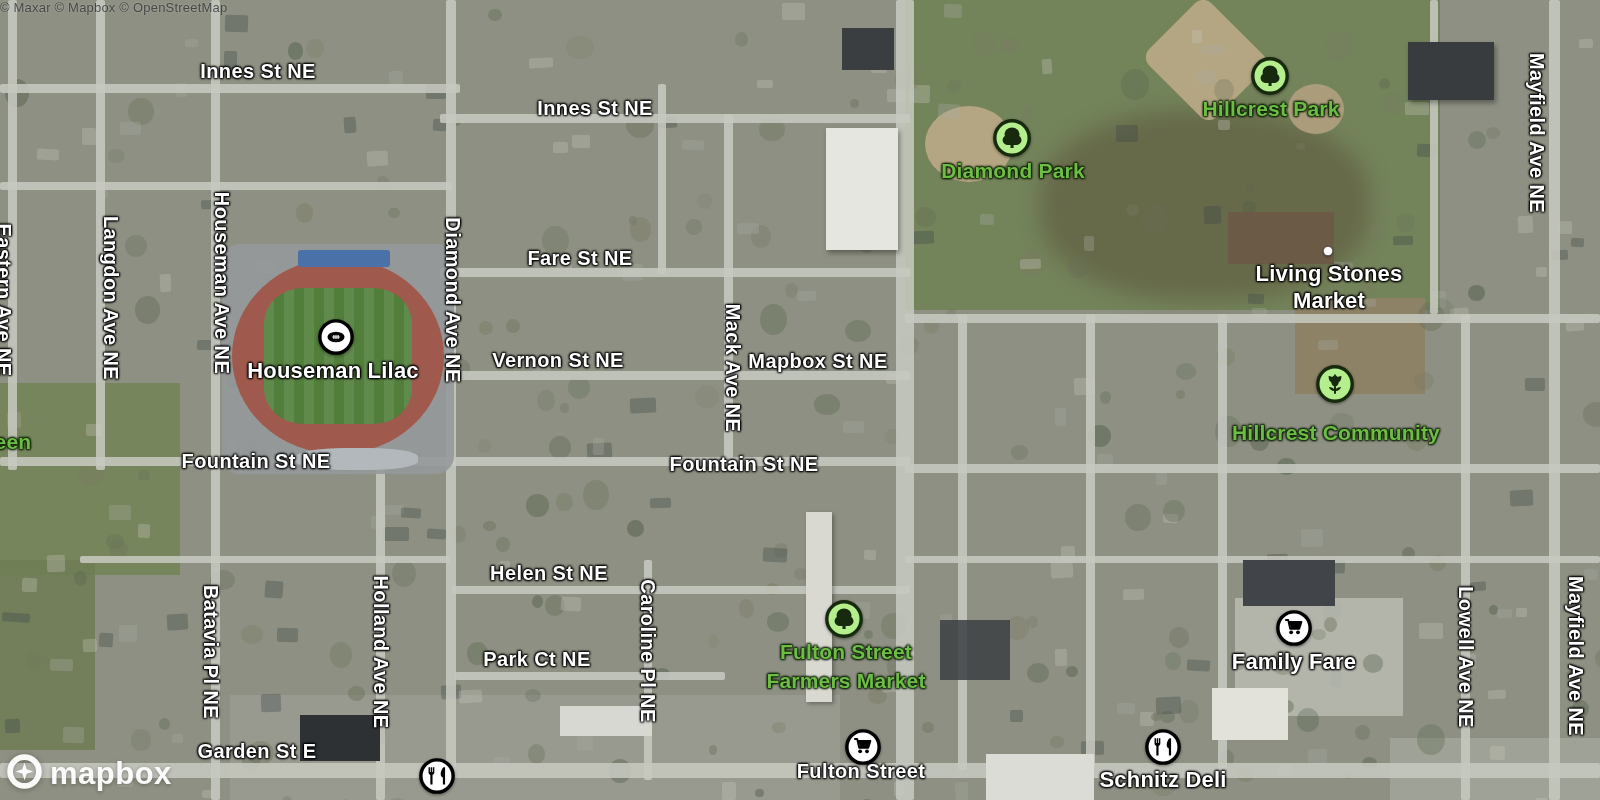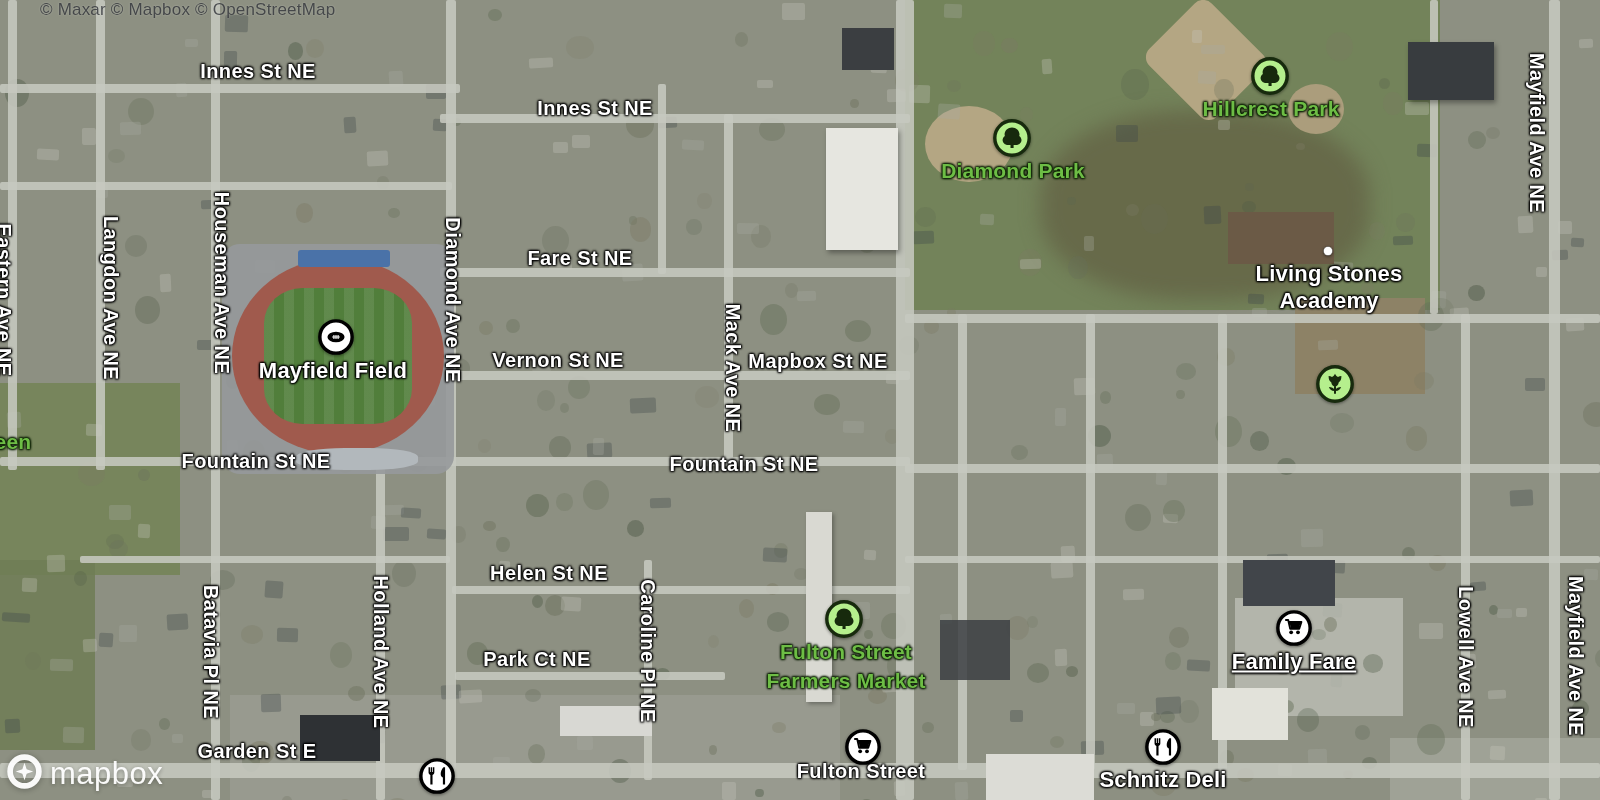--- a/index.html
+++ b/index.html
@@ -36,29 +36,28 @@
                -1px 1px 2px rgba(12,32,4,.85);
   }
   .marker{position:absolute;transform:translate(-50%,-50%);z-index:5;cursor:pointer;}
   .marker svg{display:block;filter:drop-shadow(0 1px 1.5px rgba(0,0,0,.45));}
   
   #logo{
     position:absolute;left:6px;bottom:6px;display:flex;align-items:center;gap:7px;
     z-index:8;text-decoration:none;cursor:pointer;
   }
   #logo .word{
-    color:#fff;opacity:.95;font-size:31px;font-weight:400;letter-spacing:.5px;
+    color:#fff;opacity:.95;font-size:31px;font-weight:700;letter-spacing:.5px;
     text-shadow:0 1px 4px rgba(0,0,0,.35);line-height:1;
   }
   #logo svg{opacity:.95;filter:drop-shadow(0 1px 3px rgba(0,0,0,.3));}
   #attribution{
     position:absolute;right:6px;bottom:4px;z-index:8;
-    color:rgba(45,48,52,.8);font-size:17px;letter-spacing:.2px;cursor:pointer;
+    color:rgba(45,48,52,.8);font-size:13px;letter-spacing:.2px;cursor:pointer;
     text-shadow:0 0 2px rgba(255,255,255,.35);
-    padding-left:40px;
   }
 </style>
 </head>
 <body>
 
 <div id="map">
   <div id="terrain">
       <div class="dec" style="left: 905px; top: 0px; width: 535px; height: 310px; background: rgb(115, 131, 90);"></div>
       <div class="dec" style="left: 1040px; top: 110px; width: 330px; height: 190px; background: rgba(92, 86, 60, 0.55); border-radius: 45%; filter: blur(10px);"></div>
       <div class="dec" style="left: 925px; top: 106px; width: 88px; height: 76px; background: rgb(180, 166, 131); border-radius: 50%;"></div>
@@ -467,30 +466,31 @@
       <div class="lbl street vert" style="left: 110px; top: 298px;">Langdon Ave NE</div>
       <div class="lbl street vert" style="left: 221px; top: 283px;">Houseman Ave NE</div>
       <div class="lbl street vert" style="left: 452px; top: 300px;">Diamond Ave NE</div>
       <div class="lbl street vert" style="left: 732px; top: 368px;">Mack Ave NE</div>
       <div class="lbl street vert" style="left: 210px; top: 652px;">Batavia Pl NE</div>
       <div class="lbl street vert" style="left: 380px; top: 652px;">Holland Ave NE</div>
       <div class="lbl street vert" style="left: 647px; top: 651px;">Caroline Pl NE</div>
       <div class="lbl street vert" style="left: 1536px; top: 133px;">Mayfield Ave NE</div>
       <div class="lbl street vert" style="left: 1465px; top: 657px;">Lowell Ave NE</div>
       <div class="lbl street vert" style="left: 1575px; top: 656px;">Mayfield Ave NE</div>
-      <div class="lbl poi" style="left: 333px; top: 370px;">Mayfield Field</div>
+      <div class="lbl poi" style="left: 333px; top: 370px;">Houseman Lilac</div>
       <div class="lbl poi" style="left: 1329px; top: 287px;">
         <div>Living Stones</div>
-        <div>Academy</div>
-      </div>
-      <div class="lbl poi" style="left: 1294px; top: 661px; text-decoration: underline;">Family Fare</div>
+        <div>Market</div>
+      </div>
+      <div class="lbl poi" style="left: 1294px; top: 661px;">Family Fare</div>
       <div class="lbl poi" style="left: 1163px; top: 779px;">Schnitz Deli</div>
       <div class="lbl park" style="left: 1013px; top: 170px;">Diamond Park</div>
       <div class="lbl park" style="left: 1271px; top: 108px;">Hillcrest Park</div>
       <div class="lbl park" style="left: 1336px; top: 432px;">
+        <div>Hillcrest Community</div>
       </div>
       <div class="lbl park" style="left: 846px; top: 666px;">
         <div>Fulton Street</div>
         <div>Farmers Market</div>
       </div>
       <div class="lbl park" style="left: 13px; top: 441px;">een</div>
     </div>
   <div id="markers-layer">
       <div class="marker" style="left: 336px; top: 337px;">
         <svg width="38" height="38" viewBox="0 0 40 40">

